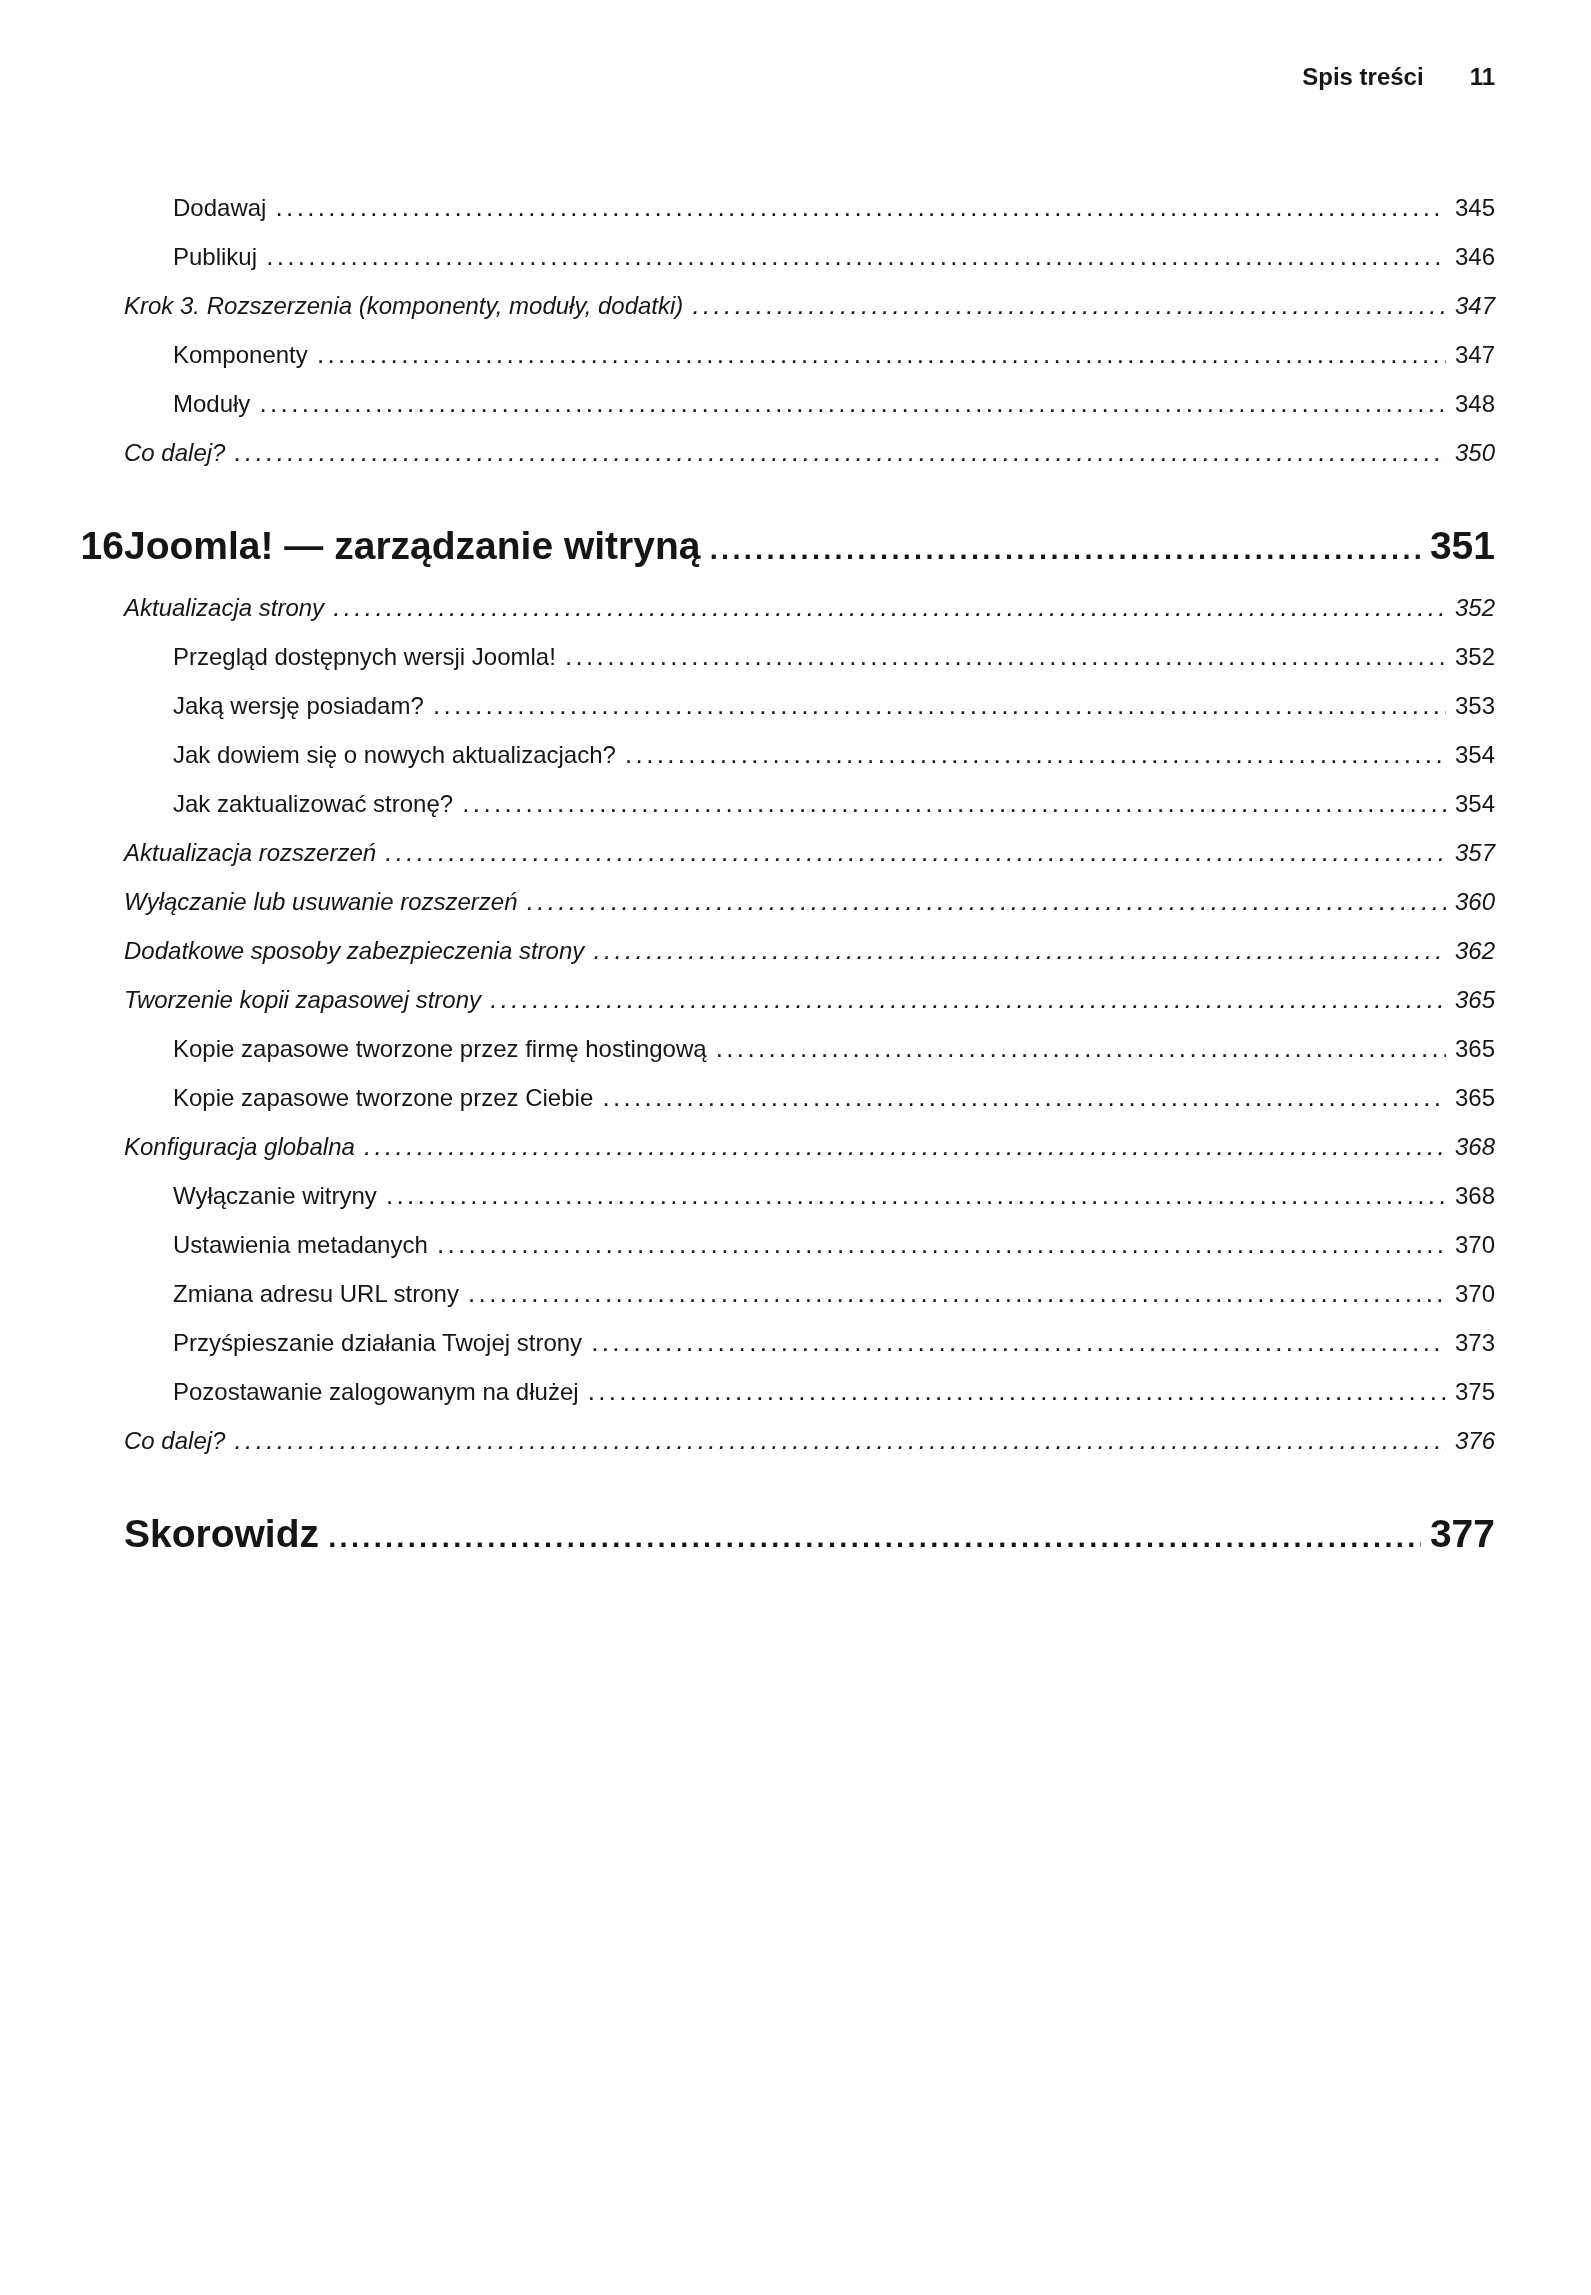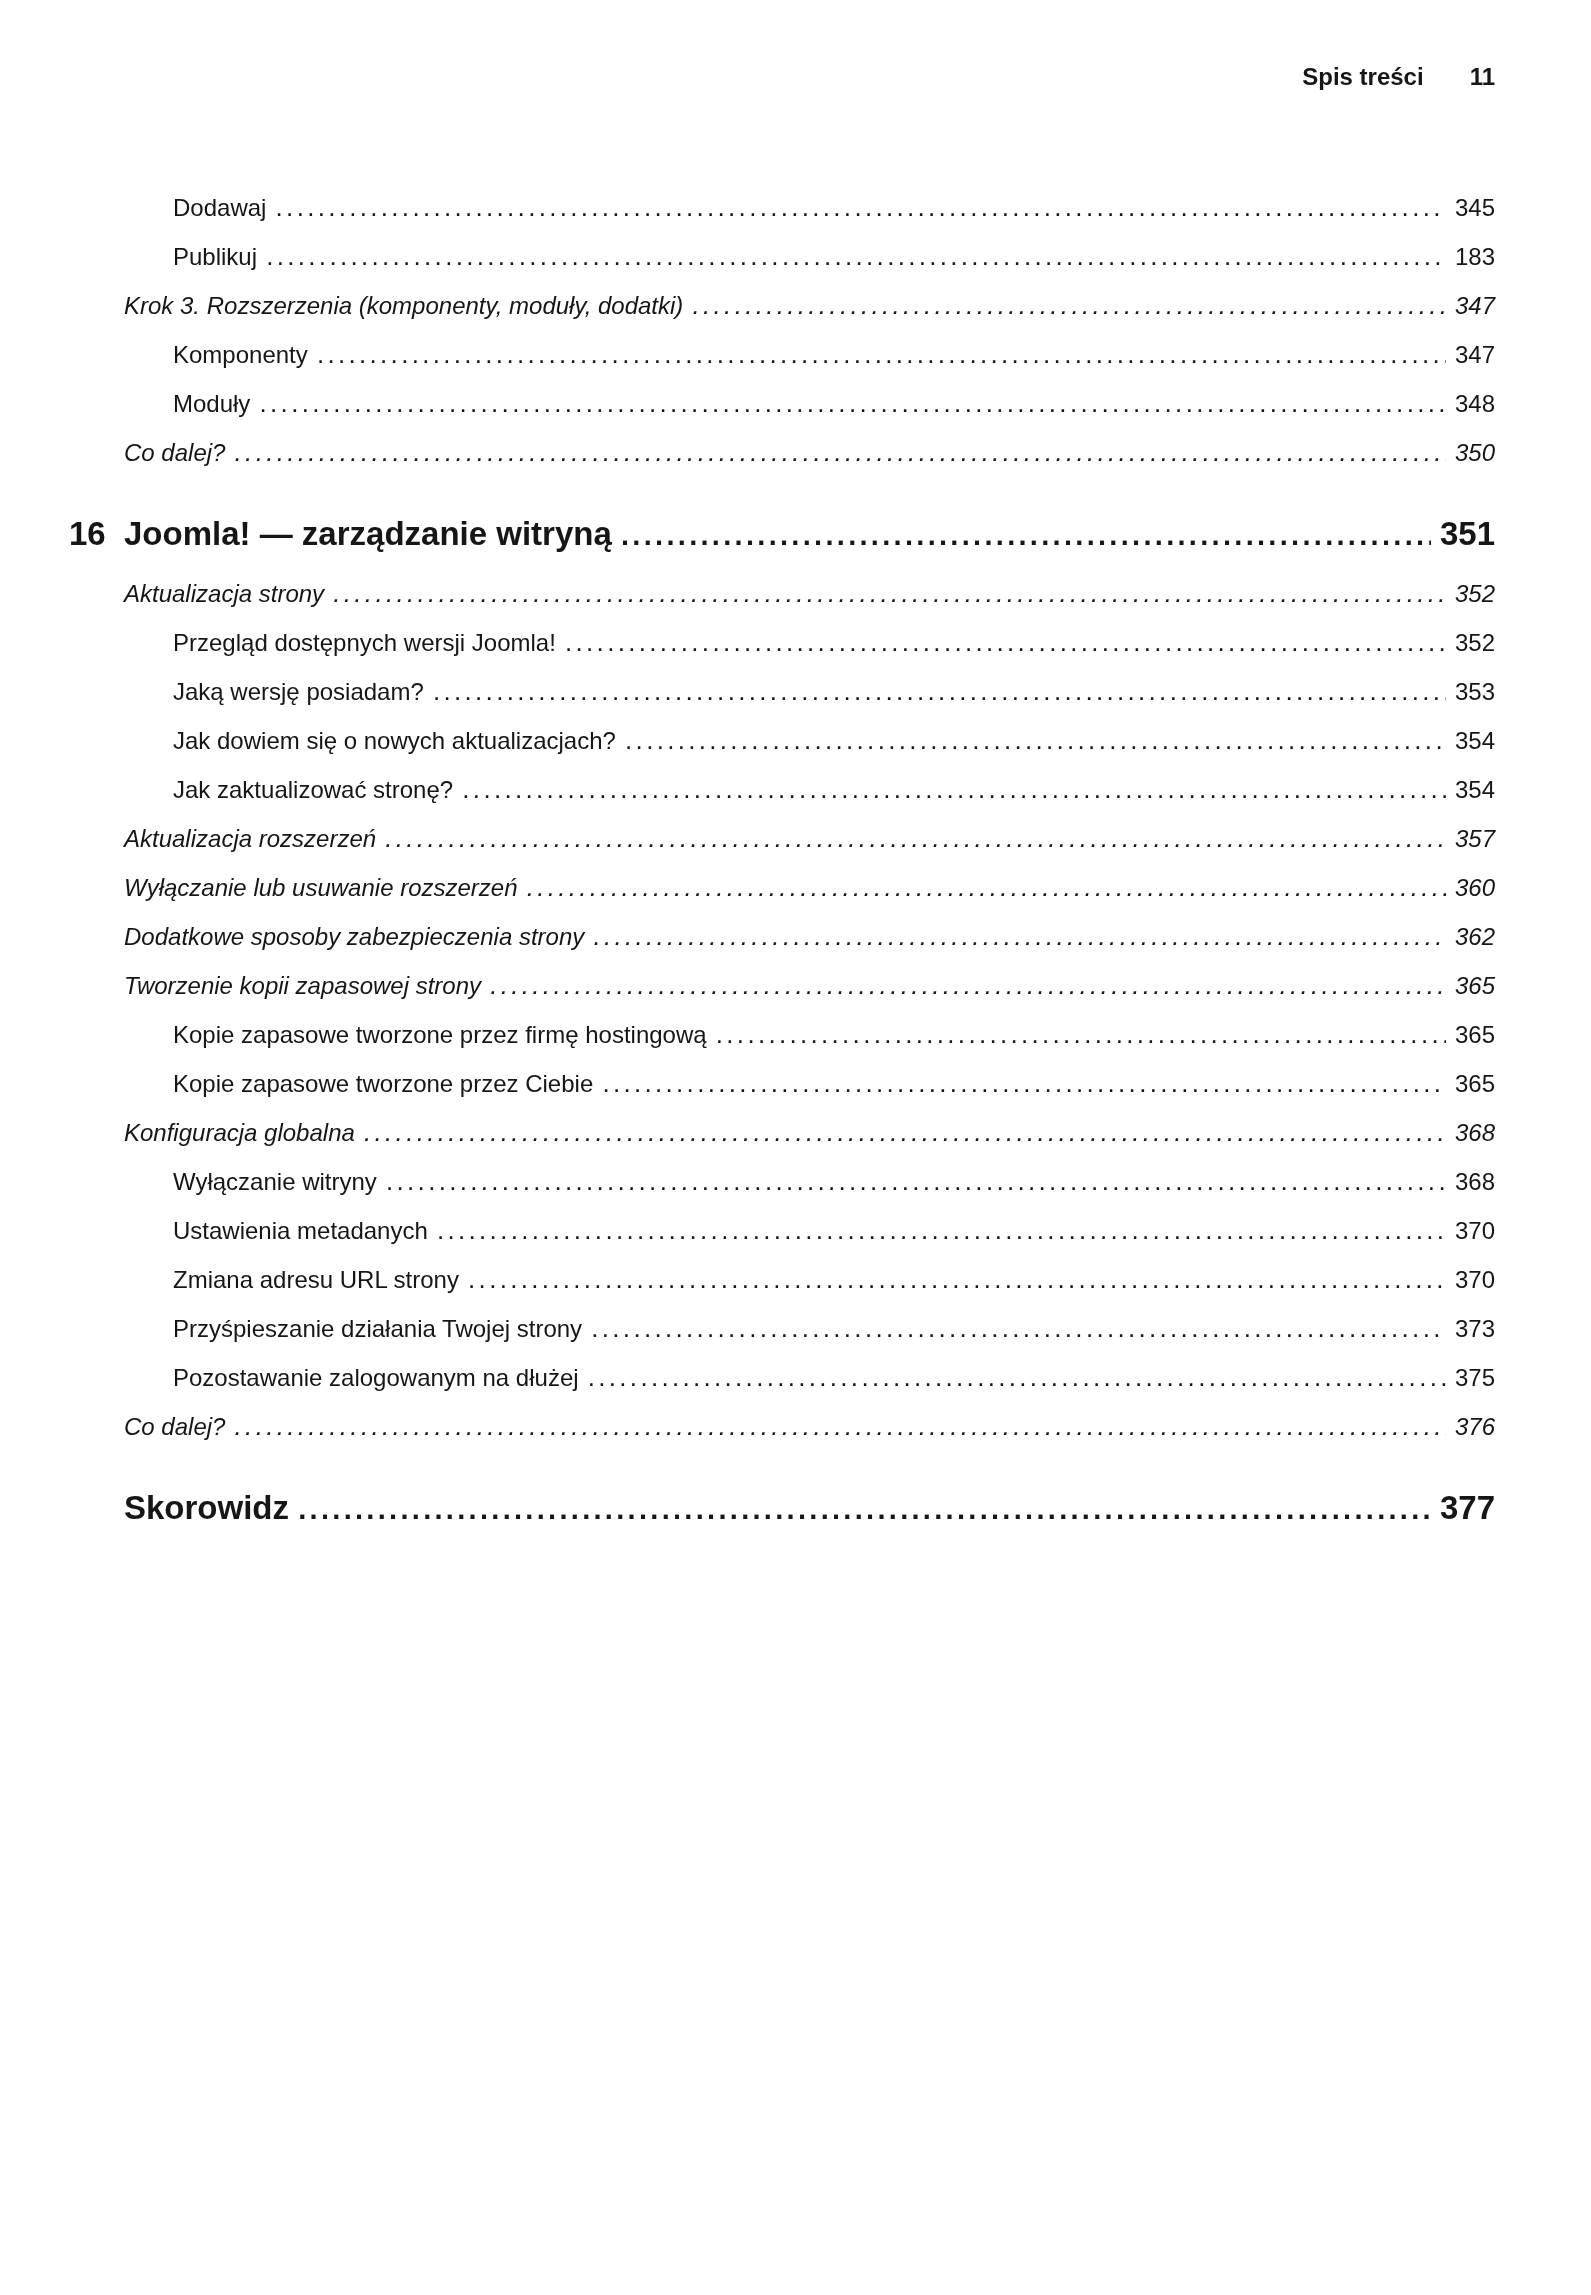--- a/index.html
+++ b/index.html
@@ -45,24 +45,25 @@
   .leader::after {
     content: "........................................................................................................................................................................................................................................................................................................................................";
     letter-spacing: 3.3px;
     font-size: 26px;
   }
   .page-num { white-space: nowrap; }
   .level1 { padding-left: 55px; font-style: italic; }
   .level2 { padding-left: 104px; }
   .chapter {
     font-weight: bold;
-    font-size: 33px;
+    font-size: 39px;
     line-height: 46px;
-    margin-top: 34px;
+    margin-top: 46px;
     margin-bottom: 10.5px;
+    text-align: right;
   }
   .chapter .leader::after { letter-spacing: 3.3px; font-size: 29px; }
   .chapter.no-num { padding-left: 55px; }
   .chnum {
     display: inline-block;
     width: 55px;
     flex: 0 0 55px;
   }
 </style>
 </head>
@@ -77,21 +78,21 @@
       <div class="row level2">
 
     <span class="label">Dodawaj</span>
     <span class="leader"></span>
     <span class="page-num">345</span>
   </div>
       <div class="row level2">
 
     <span class="label">Publikuj</span>
     <span class="leader"></span>
-    <span class="page-num">183</span>
+    <span class="page-num">346</span>
   </div>
       <div class="row level1">
 
     <span class="label">Krok 3. Rozszerzenia (komponenty, moduły, dodatki)</span>
     <span class="leader"></span>
     <span class="page-num">347</span>
   </div>
       <div class="row level2">
 
     <span class="label">Komponenty</span>

